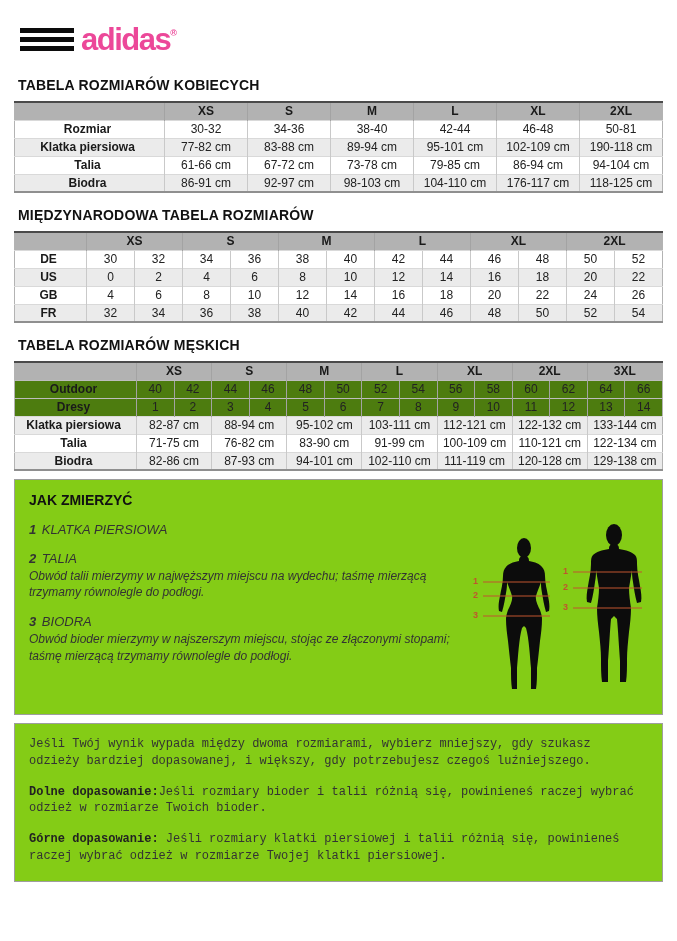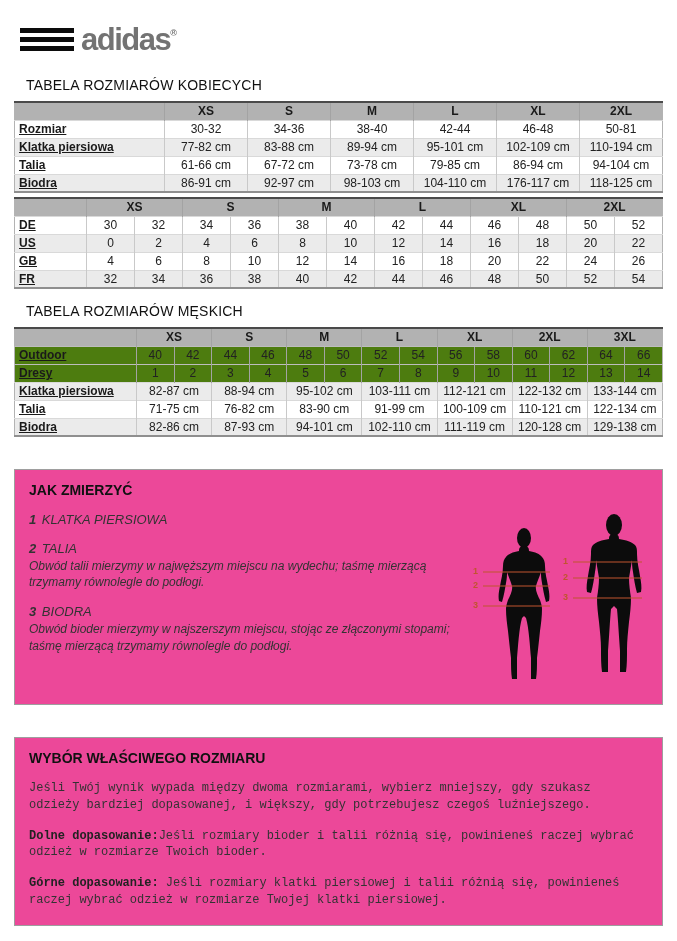--- a/index.html
+++ b/index.html
@@ -9,61 +9,61 @@
     font-family:"Liberation Sans", sans-serif;
     color:#1f1f1f;
   }
   .page { padding:0 14px 10px 14px; }
 
   
   .brand-header { padding:24px 0 8px 6px; }
   .logo { display:flex; align-items:center; gap:7px; }
   .bars span { display:block; width:54px; height:5px; background:#0c0c0c; margin-bottom:4px; }
   .bars span:last-child { margin-bottom:0; }
-  .word { font-size:31px; font-weight:bold; letter-spacing:-1.5px; color:#737373; line-height:1; }
+  .word { font-size:31px; font-weight:bold; letter-spacing:-1.5px; color:#ec4899; line-height:1; }
   .word sup { font-size:9px; letter-spacing:0; vertical-align:14px; }
 
   
   h2.section-title {
-    font-size:14px; font-weight:normal; color:#111;
-    margin:14px 0 8px 12px; letter-spacing:0.2px;
+    font-size:14px; font-weight:bold; color:#111;
+    margin:14px 0 8px 4px; letter-spacing:0.2px;
   }
 
   
   .size-table {
     width:100%; border-collapse:collapse; table-layout:fixed;
     border-top:2px solid #4a4a4a; border-bottom:2px solid #8f8f8f;
     border-left:1px solid #b3b3b3; border-right:1px solid #b3b3b3;
     font-size:12px; color:#222; margin-bottom:4px;
   }
   .size-table th, .size-table td {
     border-left:1px solid #c9c9c9; padding:1px 4px;
     text-align:center; font-weight:normal; overflow:hidden; white-space:nowrap;
   }
   .size-table thead th {
     background:#b2b2b2; font-weight:bold; height:18px; color:#1a1a1a;
     border-left-color:#a3a3a3;
   }
   .size-table th.lbl {
-    text-align:left; font-weight:bold; padding-right:8px; border-left:none; color:#1a1a1a;text-decoration:underline;
+    text-align:center; font-weight:bold; padding-right:8px; border-left:none; color:#1a1a1a;
   }
   .size-table tbody tr { height:18px; }
   .size-table tbody th, .size-table tbody td { border-top:1px solid #d9d9d9; }
   .size-table tbody tr.shade th, .size-table tbody tr.shade td { background:#ebebeb; }
   .size-table tbody tr.gray th, .size-table tbody tr.gray td {
     background:#4d7c0f; border-left-color:#a3a3a3; border-top-color:#bdbdbd; height:17px;
   }
   #table-0 col.c-label { width:150px; }
   #table-1 col.c-label { width:72px; }
   #table-2 col.c-label { width:122px; }
 
   
   .box {
-    border:1px solid #9e9e9e; background:#ec4899;
-    padding:12px 14px 14px 14px; margin-top:32px;
+    border:1px solid #9e9e9e; background:#84cc16;
+    padding:12px 14px 14px 14px; margin-top:8px;
   }
   .box h2 { font-size:14px; font-weight:bold; margin:0 0 14px 0; color:#111; }
   .measure-flex { display:flex; }
   .measure-text { flex:1; padding-right:8px; }
   .m-item { margin-bottom:14px;font-style:italic; }
   .m-head { font-size:13px; color:#333; margin-bottom:2px; }
   .m-num { font-weight:bold; margin-right:2px; }
   .m-desc { font-size:12px; color:#333; line-height:1.35; }
   .figures { width:176px; display:flex; align-items:flex-end; gap:6px; padding-top:2px; }
   .figures svg { display:block; }
@@ -121,21 +121,21 @@
             <td colspan="1">46-48</td>
             <td colspan="1">50-81</td>
           </tr>
           <tr class="shade">
             <th class="lbl">Klatka piersiowa</th>
             <td colspan="1">77-82 cm</td>
             <td colspan="1">83-88 cm</td>
             <td colspan="1">89-94 cm</td>
             <td colspan="1">95-101 cm</td>
             <td colspan="1">102-109 cm</td>
-            <td colspan="1">110-194 cm</td>
+            <td colspan="1">190-118 cm</td>
           </tr>
           <tr>
             <th class="lbl">Talia</th>
             <td colspan="1">61-66 cm</td>
             <td colspan="1">67-72 cm</td>
             <td colspan="1">73-78 cm</td>
             <td colspan="1">79-85 cm</td>
             <td colspan="1">86-94 cm</td>
             <td colspan="1">94-104 cm</td>
           </tr>
@@ -146,20 +146,21 @@
             <td colspan="1">98-103 cm</td>
             <td colspan="1">104-110 cm</td>
             <td colspan="1">176-117 cm</td>
             <td colspan="1">118-125 cm</td>
           </tr>
         </tbody>
       </table>
   </section>
 
   <section>
+    <h2 class="section-title">MIĘDZYNARODOWA TABELA ROZMIARÓW</h2>
     <table id="table-1" class="size-table">
         <colgroup>
           <col class="c-label">
           <col>
           <col>
           <col>
           <col>
           <col>
           <col>
           <col>
@@ -431,19 +432,18 @@
             <text x="1" y="50">1</text>
             <text x="1" y="66">2</text>
             <text x="1" y="86">3</text>
           </g>
         </svg>
       </div>
     </div>
   </section>
 
   <section class="box advice">
-    <h2>WYBÓR WŁAŚCIWEGO ROZMIARU</h2>
     <p>Jeśli Twój wynik wypada między dwoma rozmiarami, wybierz mniejszy, gdy szukasz odzieży bardziej dopasowanej, i większy, gdy potrzebujesz czegoś luźniejszego.</p>
     <p><b>Dolne dopasowanie:</b><span>Jeśli rozmiary bioder i talii różnią się, powinieneś raczej wybrać odzież w rozmiarze Twoich bioder.</span></p>
     <p><b>Górne dopasowanie:</b><span> Jeśli rozmiary klatki piersiowej i talii różnią się, powinieneś raczej wybrać odzież w rozmiarze Twojej klatki piersiowej.</span></p>
   </section>
 
 </div>
 
 </body></html>

